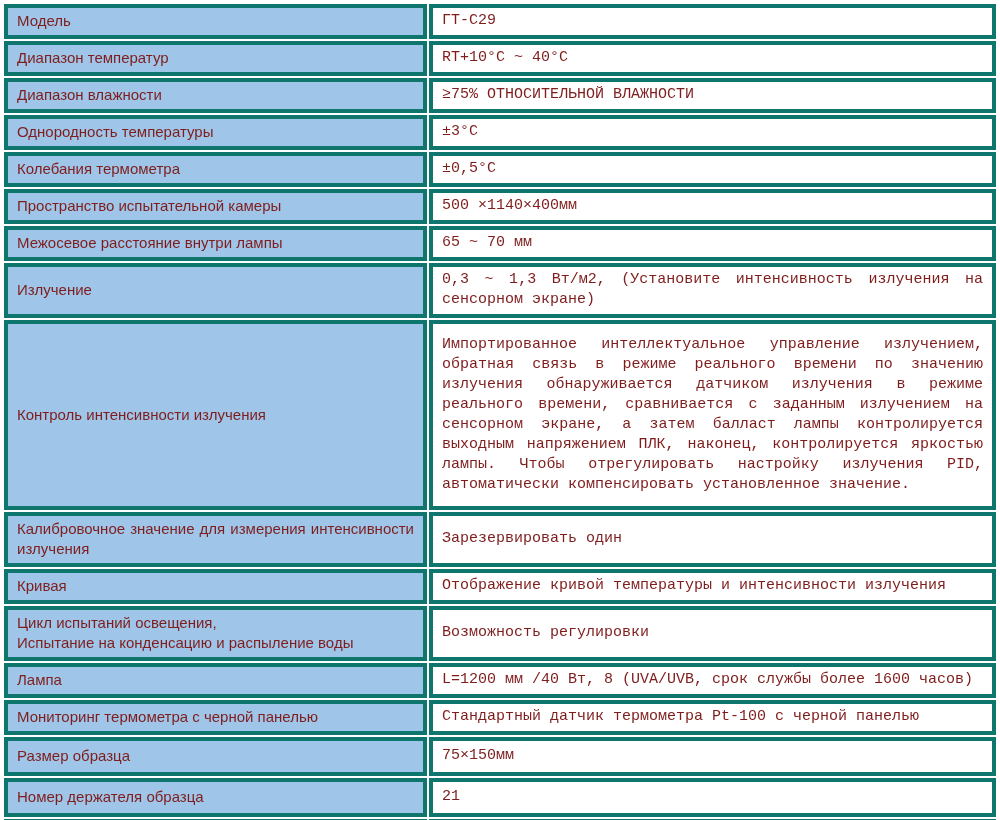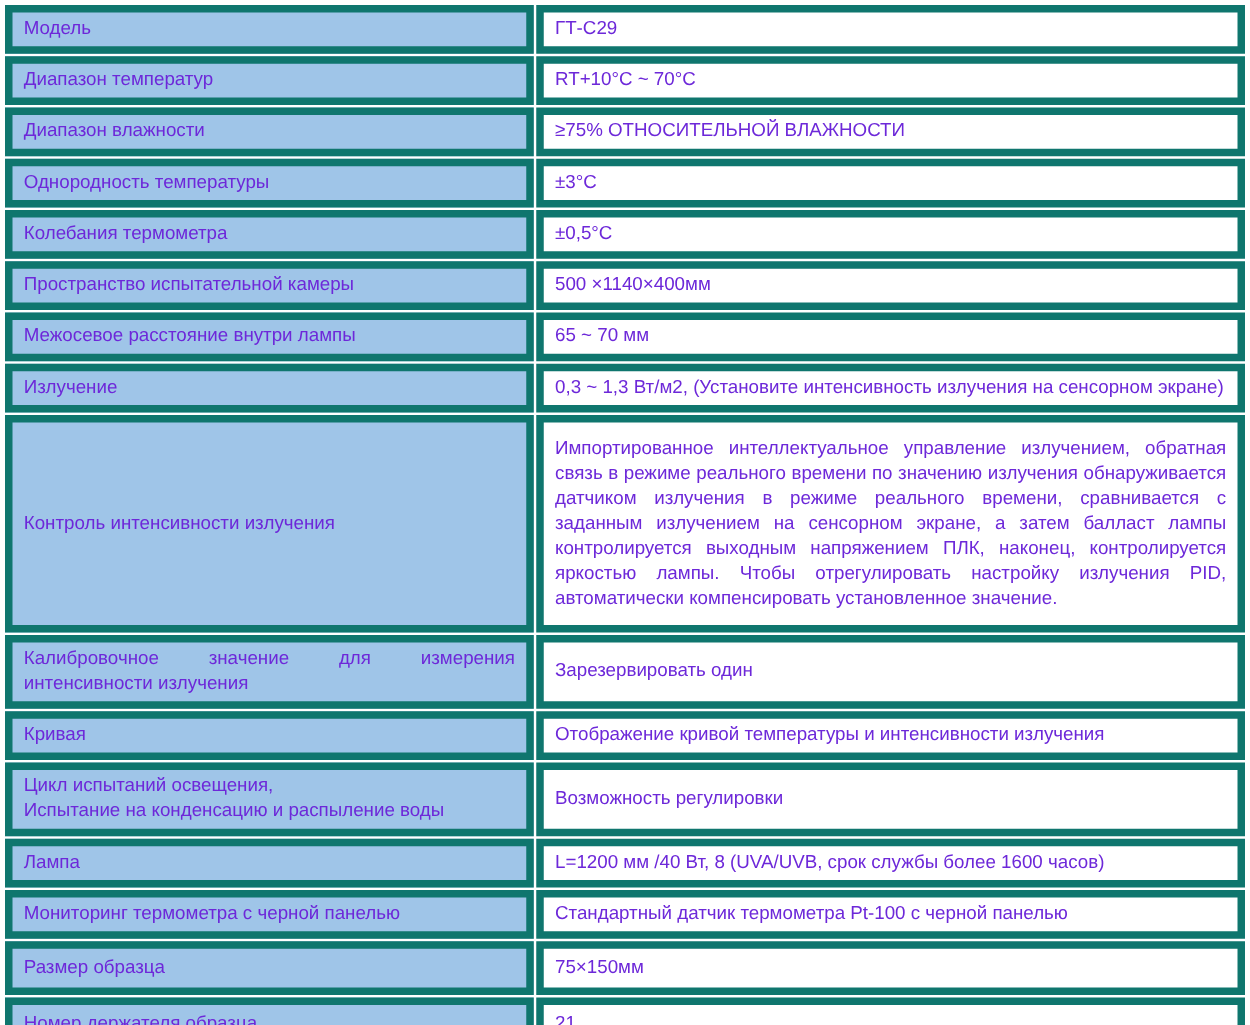--- a/index.html
+++ b/index.html
@@ -17,36 +17,37 @@
     background: #ffffff;
   }
   table.spec {
     width: 996px;
     border-collapse: separate;
     border-spacing: 2px;
     table-layout: fixed;
   }
   table.spec col.c-label { width: 423px; }
   table.spec td {
-    border: 6px solid #0f766e;
+    border: 4px solid #0f766e;
     padding: 3px 9px 4px 9px;
     font-size: 15px;
     line-height: 20px;
-    color: #6d28d9;
+    color: #7f1d1d;
     vertical-align: middle;
     text-align: justify;
     overflow: hidden;
     word-wrap: break-word;
   }
   table.spec td.label {
     background: var(--label-bg, #9fc5e8);
     white-space: pre-line;
   }
   table.spec td.value {
     background: #ffffff;
+    font-family: Liberation Mono, monospace;
   }
   
   table.spec tbody tr:nth-child(9) td { padding-top: 11px; padding-bottom: 11px; }
   
   table.spec tbody tr:nth-child(15) td,
   table.spec tbody tr:nth-child(16) td { padding-top: 5px; padding-bottom: 6px; }
 
   
   table.partial {
     width: 996px;
@@ -75,21 +76,21 @@
       <col class="c-label">
       <col class="c-value">
     </colgroup>
     <tbody id="spec-body">
         <tr>
     <td class="label">Модель</td>
     <td class="value">ГТ-С29</td>
   </tr>
         <tr>
     <td class="label">Диапазон температур</td>
-    <td class="value">RT+10°C ~ 70°C</td>
+    <td class="value">RT+10°C ~ 40°C</td>
   </tr>
         <tr>
     <td class="label">Диапазон влажности</td>
     <td class="value">≥75% ОТНОСИТЕЛЬНОЙ ВЛАЖНОСТИ</td>
   </tr>
         <tr>
     <td class="label">Однородность температуры</td>
     <td class="value">±3°C</td>
   </tr>
         <tr>

